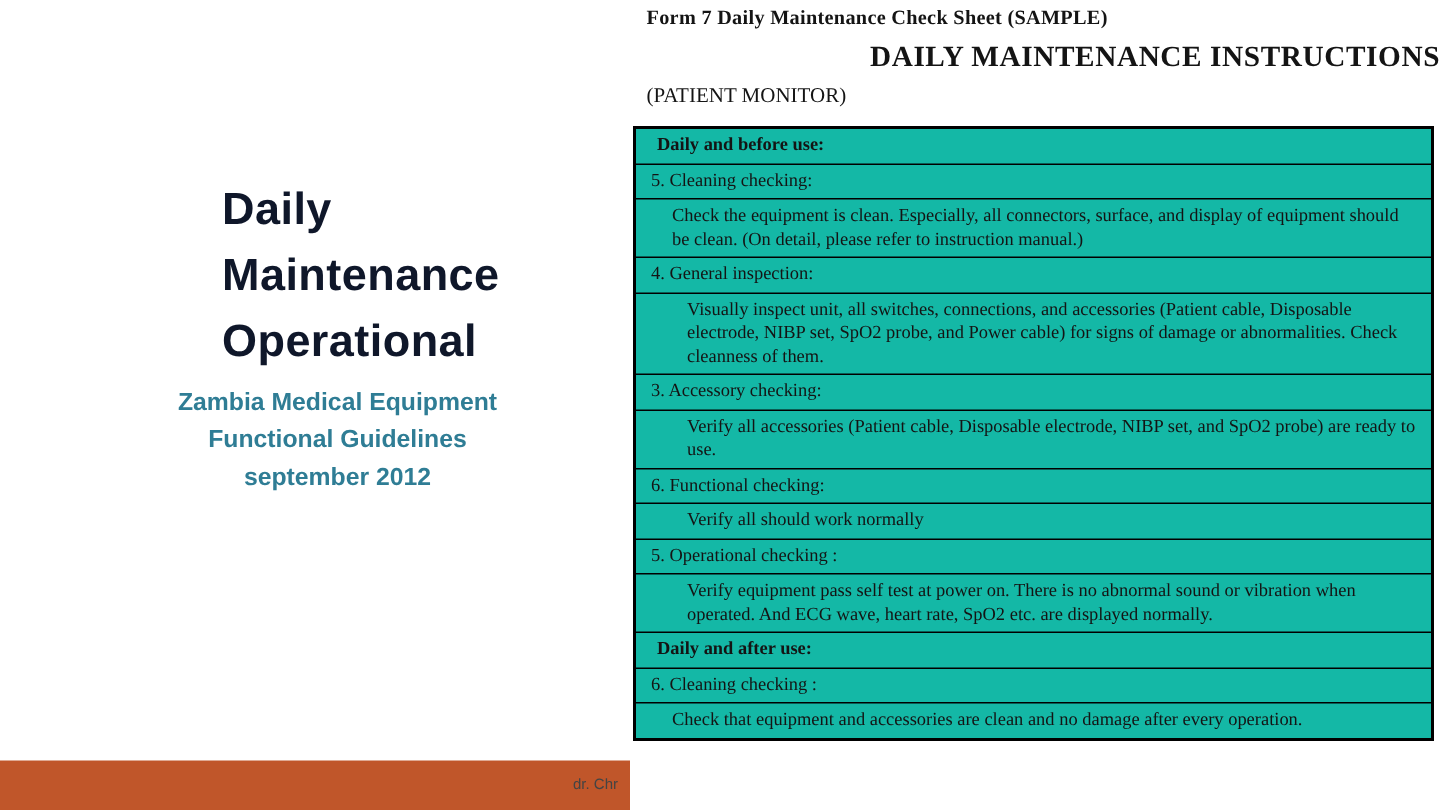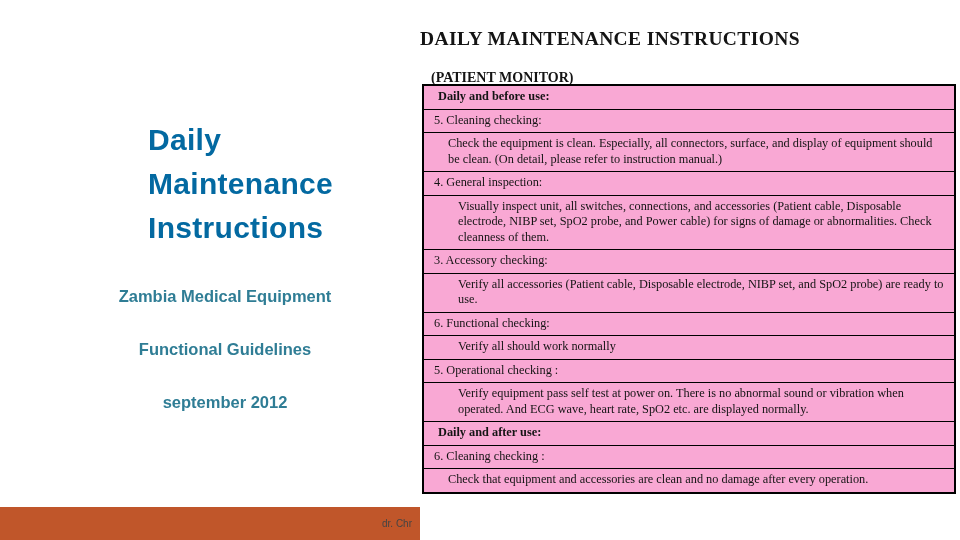--- a/index.html
+++ b/index.html
@@ -14,21 +14,21 @@
     overflow: hidden;
     position: relative;
   }
 
   
   .slide-title {
     position: absolute;
     left: 148px;
     top: 118px;
     width: 260px;
-    color: #0369a1;
+    color: #0f172a;
     font-size: 30px;
     line-height: 44px;
     font-weight: bold;
     letter-spacing: 0.3px;
     text-align: left;
   }
   .slide-title .line {
     display: block;
     white-space: nowrap;
   }
@@ -39,21 +39,20 @@
     top: 256px;
     width: 310px;
     text-align: center;
     color: #2f7d95;
     font-size: 16.5px;
     line-height: 25px;
     font-weight: bold;
   }
   .slide-subtitle .line {
     display: block;
-    margin-top: 28px;
   }
 
   
   .bottom-bar {
     position: absolute;
     left: 0;
     bottom: 0;
     width: 420px;
     height: 33px;
     background: #c0562a;
@@ -88,41 +87,41 @@
     font-size: 13.5px;
     font-weight: bold;
     letter-spacing: 0.2px;
     white-space: nowrap;
   }
   .doc-h1 {
     position: absolute;
     left: 0;
     top: 28px;
     width: 540px;
-    text-align: left;
+    text-align: right;
     font-size: 19.5px;
     font-weight: bold;
     letter-spacing: 0.4px;
   }
   .doc-h2 {
     position: absolute;
     left: 11px;
-    top: 70px;
+    top: 57px;
     font-size: 14px;
-    font-weight: bold;
+    font-weight: normal;
   }
 
   .doc-table {
     position: absolute;
     left: 2px;
     top: 84px;
     width: 534px;
     border: 2.5px solid #000000;
     border-collapse: collapse;
-    background: #f9a8d4;
+    background: #14b8a6;
   }
   .doc-table td {
     border: 1px solid #000000;
     padding: 3px 6px 4px 6px;
     font-size: 12.3px;
     line-height: 15.5px;
     vertical-align: top;
   }
   .hdr-cell {
     font-weight: bold;
@@ -139,33 +138,34 @@
   .body-cell.indent2 {
     padding-left: 34px !important;
   }
 </style>
 </head>
 <body>
 
 <div class="slide-title">
   <span class="line">Daily</span>
   <span class="line">Maintenance</span>
-  <span class="line">Instructions</span>
+  <span class="line">Operational</span>
 </div>
 
 <div class="slide-subtitle">
   <span class="line">Zambia Medical Equipment</span>
   <span class="line">Functional Guidelines</span>
   <span class="line">september 2012</span>
 </div>
 
 <div class="bottom-bar"></div>
 <div class="footer-credit">dr. Chr</div>
 
 <div class="doc">
+  <div class="doc-formline">Form 7  Daily Maintenance Check Sheet (SAMPLE)</div>
   <div class="doc-h1">DAILY MAINTENANCE INSTRUCTIONS</div>
   <div class="doc-h2">(PATIENT MONITOR)</div>
 
   <table class="doc-table">
     <tbody>
       <tr>
           <td class="hdr-cell">Daily and before use:</td>
         </tr>
       <tr>
           <td class="num-cell">5. Cleaning checking:</td>

